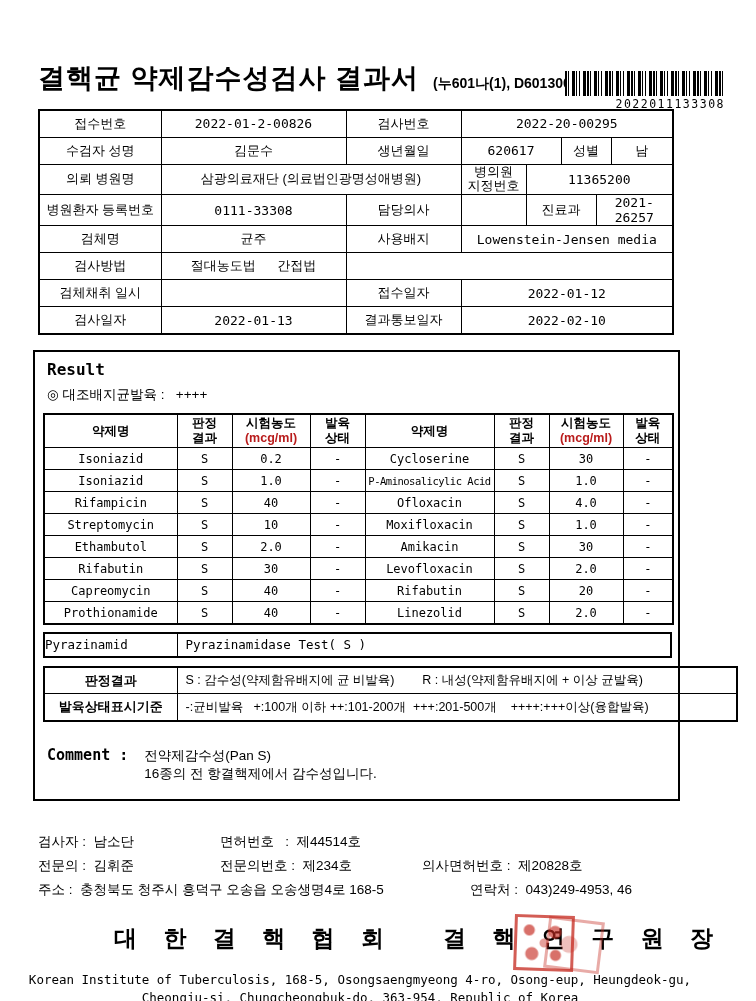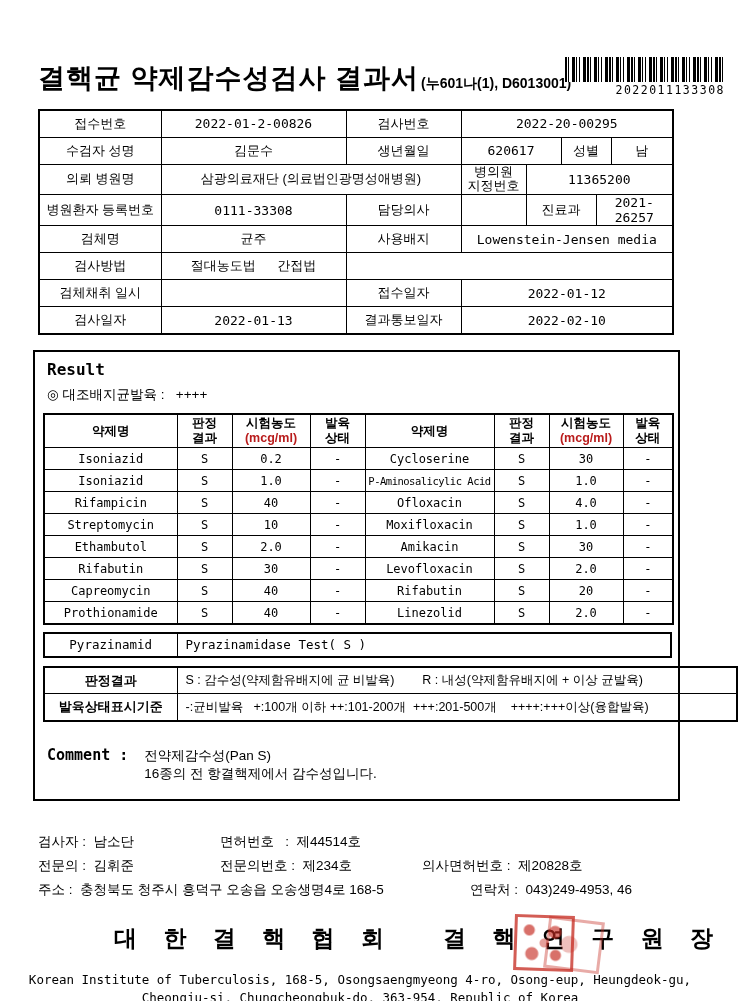--- a/index.html
+++ b/index.html
@@ -6,24 +6,24 @@
   html,body { background:#fff; }
   body {
     width:756px; height:1001px; position:relative; overflow:hidden;
     color:#000; font-family:"Liberation Sans","DejaVu Sans",sans-serif;
   }
   .mono { font-family:"DejaVu Sans Mono","Liberation Mono",monospace; }
   .pre  { white-space:pre-wrap; }
   .page { padding:56px 38px 0 38px; }
 
   
-  .doc-header { display:flex; align-items:flex-end; height:40px; }
+  .doc-header { display:flex; align-items:flex-end; height:40px;gap:12px; }
   .doc-title { font-size:27px; font-weight:bold; letter-spacing:1px; white-space:nowrap; }
   .doc-title-sub { font-size:14px; font-weight:bold; margin-left:2px; padding-bottom:3px; white-space:nowrap; }
-  .barcode-block { position:absolute; top:57px; left:565px; width:160px; }
+  .barcode-block { position:absolute; top:71px; left:565px; width:160px; }
   .barcode-bars {
     height:25px; width:158px;
     background:repeating-linear-gradient(90deg,
       #000 0 2px, #fff 2px 3px, #000 3px 4px, #fff 4px 7px,
       #000 7px 10px, #fff 10px 11px, #000 11px 12px, #fff 12px 14px,
       #000 14px 15px, #fff 15px 18px, #000 18px 21px, #fff 21px 22px);
   }
   .barcode-num { font-size:11.5px; letter-spacing:1.5px; text-align:right; margin-top:1px; }
 
   
@@ -39,21 +39,21 @@
 
   table.drug { border-collapse:collapse; table-layout:fixed; width:629px; margin-top:9px; border:2px solid #000; }
   table.drug td, table.drug th { border:1px solid #000; overflow:hidden; }
   table.drug th { height:34px; font-size:12.5px; font-weight:bold; line-height:1.2; white-space:pre-line; vertical-align:middle; }
   table.drug th .unit { color:#b91c1c; font-weight:bold; }
   table.drug td { height:22px; text-align:center; font-family:"DejaVu Sans Mono","Liberation Mono",monospace; font-size:12px; }
   table.drug td.tight { font-size:10.5px; letter-spacing:-0.5px; }
 
   table.pyra { border-collapse:collapse; table-layout:fixed; width:629px; margin-top:7px; border:2px solid #000; }
   table.pyra td { border:1px solid #000; height:24px; font-family:"DejaVu Sans Mono","Liberation Mono",monospace; font-size:12.5px; }
-  table.pyra td:first-child { text-align:center; }
+  table.pyra td:first-child { }
   table.pyra td:last-child { padding-left:8px; }
 
   table.criteria { border-collapse:collapse; table-layout:fixed; width:695px; margin-top:8px; border:2px solid #000; }
   table.criteria td { border:1px solid #000; height:27px; overflow:hidden; }
   table.criteria td.c-label { text-align:center; font-weight:bold; font-size:13px; }
   table.criteria td.c-text { padding-left:8px; font-size:12.5px; white-space:pre-wrap; }
 
   .comment-row { display:flex; margin-top:24px; padding-left:4px; }
   .comment-label { font-family:"DejaVu Sans Mono","Liberation Mono",monospace; font-weight:bold; font-size:15px; flex:none; }
   .comment-text { font-size:13.5px; line-height:1.35; margin-left:16px; white-space:pre-line; padding-top:1px; }

